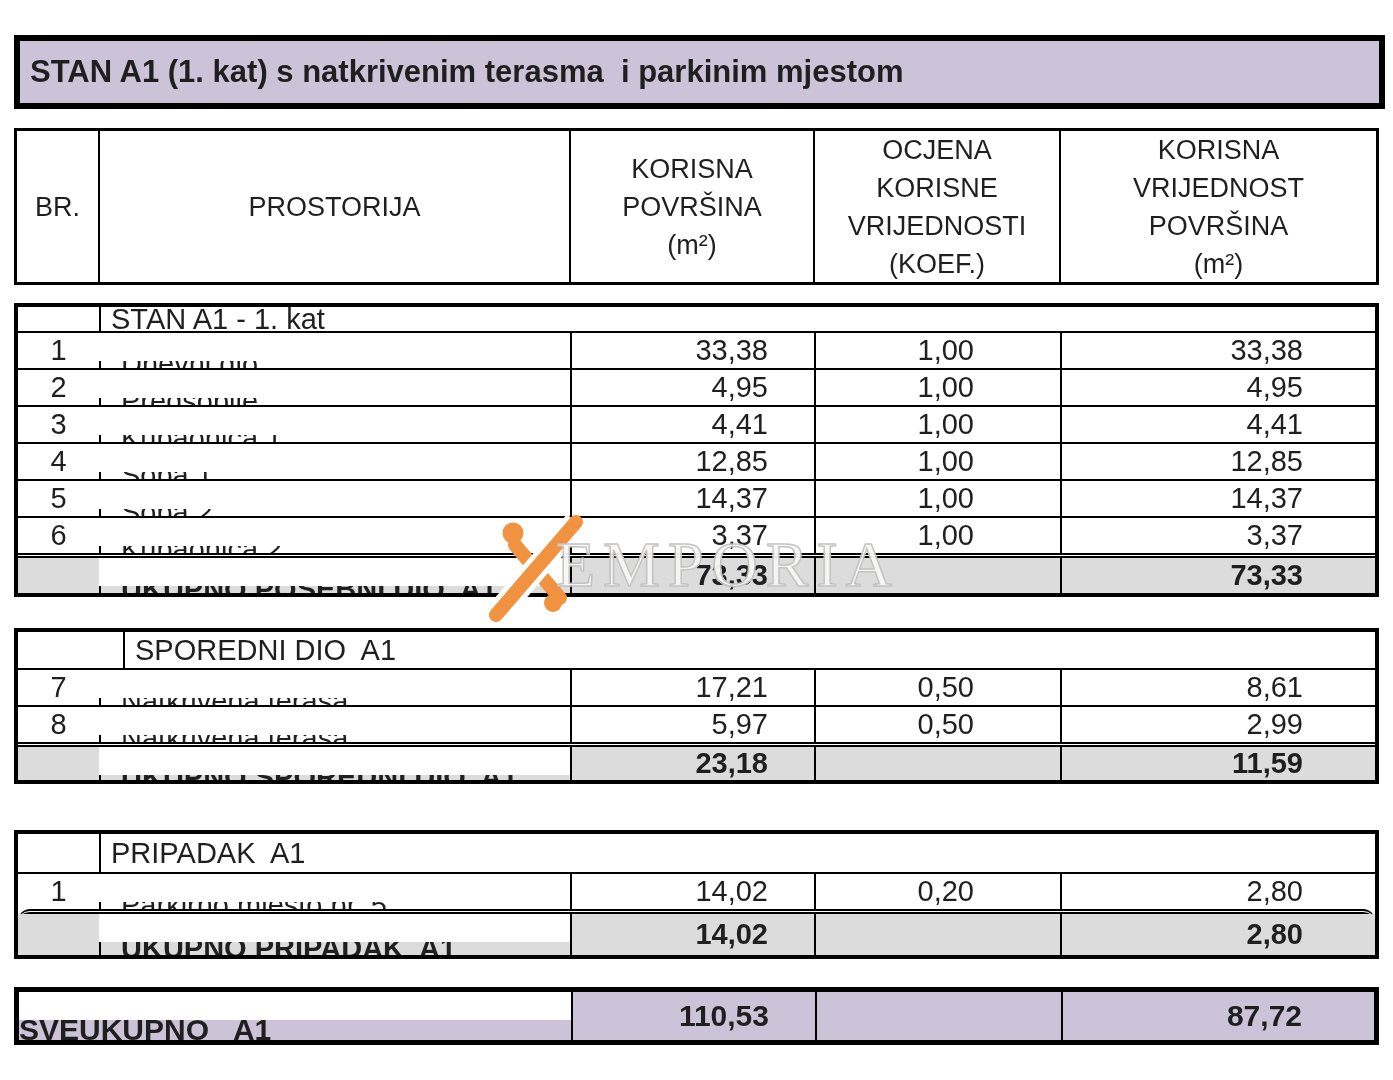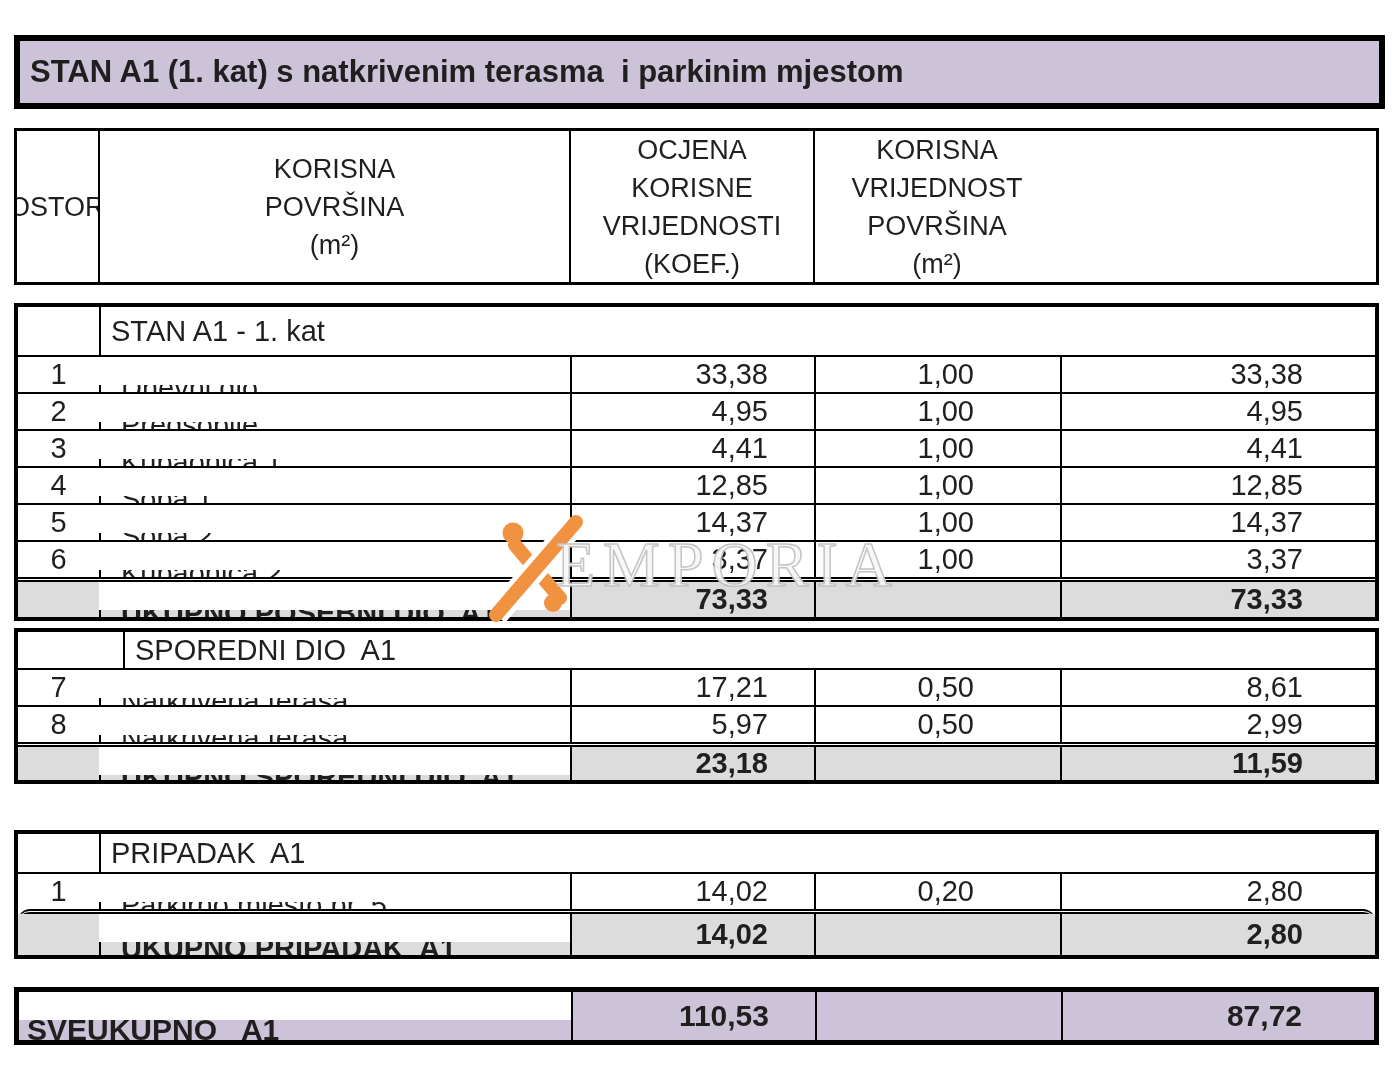--- a/index.html
+++ b/index.html
@@ -50,21 +50,21 @@
   #hdr .row{height:100%;}
   #hdr .c{
     justify-content:center;text-align:center;
     font-size:27px;line-height:38px;
     white-space:pre-line;
   }
   
   #b1{top:303px;}
   #b2{top:628px;}
   #b3{top:830px;}
-  .sec-h{height:48px;}
+  .sec-h{height:24px;}
   #b2 .sec-h{height:36px;margin-left:24px;}
   #b3 .sec-h{height:38px;}
   .sec-title{grid-column:2 / 6;padding-left:10px;white-space:pre;}
   .r{height:37px;border-top:2px solid var(--border);}
   .total{height:40px;border-top:5px double var(--border);}
   #b2 .total{height:38px;}
   #b3 .total{height:46px;border-radius:12px;}
   .total .c{font-weight:bold;background:var(--total_gray);}
   .label-c{padding-left:20px;white-space:pre;margin-top:28px;}
   .br-c{justify-content:center;}
@@ -75,21 +75,21 @@
   
   #grand{
     top:987px;height:58px;
     border-width:5px;
   }
   #grand .row{height:100%;}
   #grand .c{
     background:var(--lavender);
     font-weight:bold;font-size:30px;
   }
-  #grand .grand-label{grid-column:1 / 3;padding-left:8px;white-space:pre;margin-top:28px;}
+  #grand .grand-label{grid-column:1 / 3;white-space:pre;margin-top:28px;}
   
   .watermark{position:absolute;left:0;top:0;width:100%;height:100%;pointer-events:none;z-index:10;}
   .wm-logo{position:absolute;left:486px;top:512px;}
   .wm-logo .orange-stroke{stroke:var(--orange);}
   .wm-logo .case{stroke:#ffffff;}
   .wm-logo circle{fill:var(--orange);}
   .wm-text{
     position:absolute;left:556px;top:528px;
     font-family:"Liberation Serif", serif;
     font-size:64px;font-weight:normal;
@@ -105,20 +105,21 @@
 <body>
 
 <div class="page">
 
   <div class="title-bar">
     <span>STAN A1 (1. kat) s natkrivenim terasma  i parkinim mjestom</span>
   </div>
 
   <div class="block" id="hdr">
     <div class="row">
+      <div class="c">BR.</div>
       <div class="c">PROSTORIJA</div>
       <div class="c">KORISNA
 POVRŠINA
 (m²)</div>
       <div class="c">OCJENA
 KORISNE
 VRIJEDNOSTI
 (KOEF.)</div>
       <div class="c">KORISNA
 VRIJEDNOST

